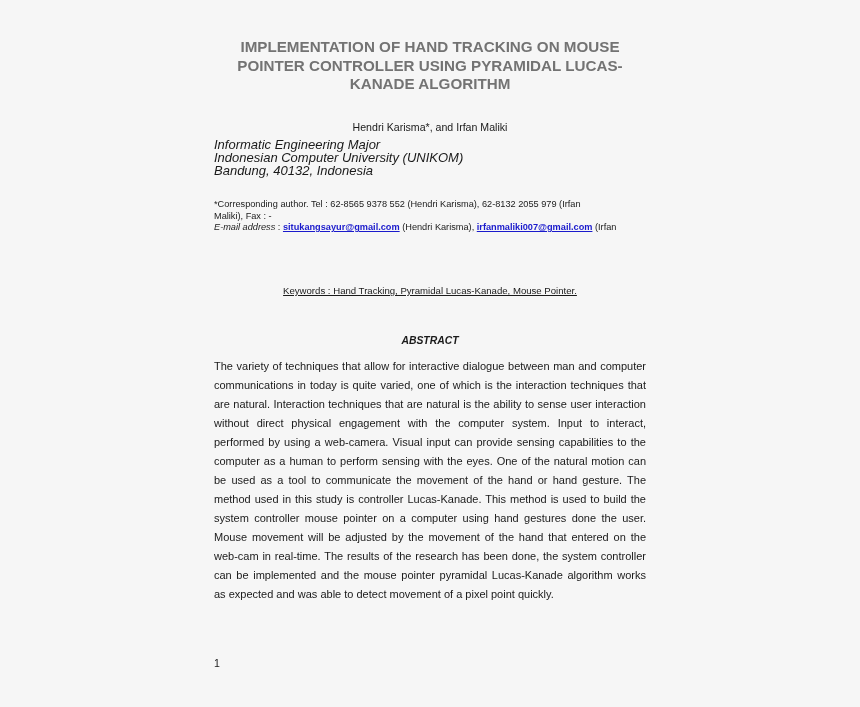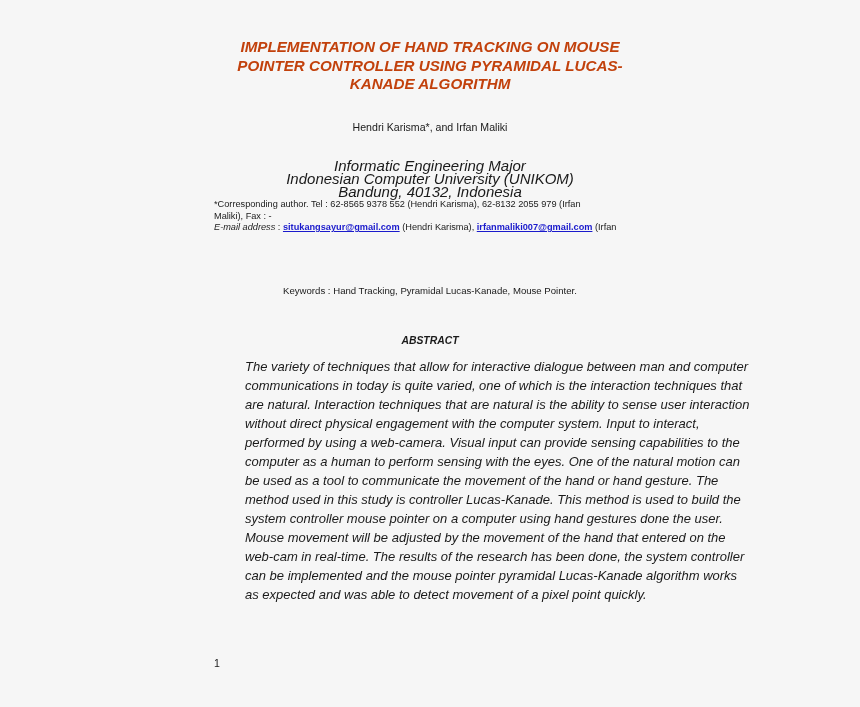--- a/index.html
+++ b/index.html
@@ -23,40 +23,38 @@
   }
   .title {
     position: absolute;
     top: 38px;
     left: 0;
     width: 432px;
     text-align: center;
     font-weight: bold;
     font-size: 15.2px;
     line-height: 18.5px;
-    color: #c2410c;
-    font-style: italic;
+    color: #737373;
   }
   .authors {
     position: absolute;
     top: 121px;
     left: 0;
     width: 432px;
     text-align: center;
     font-weight: normal;
     font-size: 10.6px;
   }
   .affiliation {
     position: absolute;
-    top: 159px;
+    top: 138px;
     left: 0;
     width: 432px;
-    text-align: center;
     font-style: italic;
-    font-size: 15px;
+    font-size: 13px;
     line-height: 13px;
   }
   .affiliation div { display: block; }
   .corresponding {
     position: absolute;
     top: 199px;
     left: 0;
     width: 432px;
     text-align: left;
     font-size: 9.2px;
@@ -68,41 +66,40 @@
     text-decoration: underline;
     font-weight: bold;
   }
   .keywords {
     position: absolute;
     top: 285px;
     left: 0;
     width: 432px;
     text-align: center;
     font-size: 9.6px;
+    text-decoration: underline;
   }
   .abstract-heading {
     position: absolute;
     top: 335px;
     left: 0;
     width: 432px;
     text-align: center;
     font-weight: bold;
     font-style: italic;
     font-size: 10.4px;
   }
   .abstract-body {
     position: absolute;
     top: 357px;
     left: 0;
     width: 432px;
-    font-style: italic;
-    font-size: 13px;
+    font-size: 11px;
     line-height: 19px;
     text-align: justify;
-    margin-left: 31px;
   }
   .abstract-body .line {
     display: block;
     text-align: justify;
     text-align-last: justify;
     white-space: nowrap;
     height: 19px;
   }
   .abstract-body .line.last {
     text-align-last: left;

